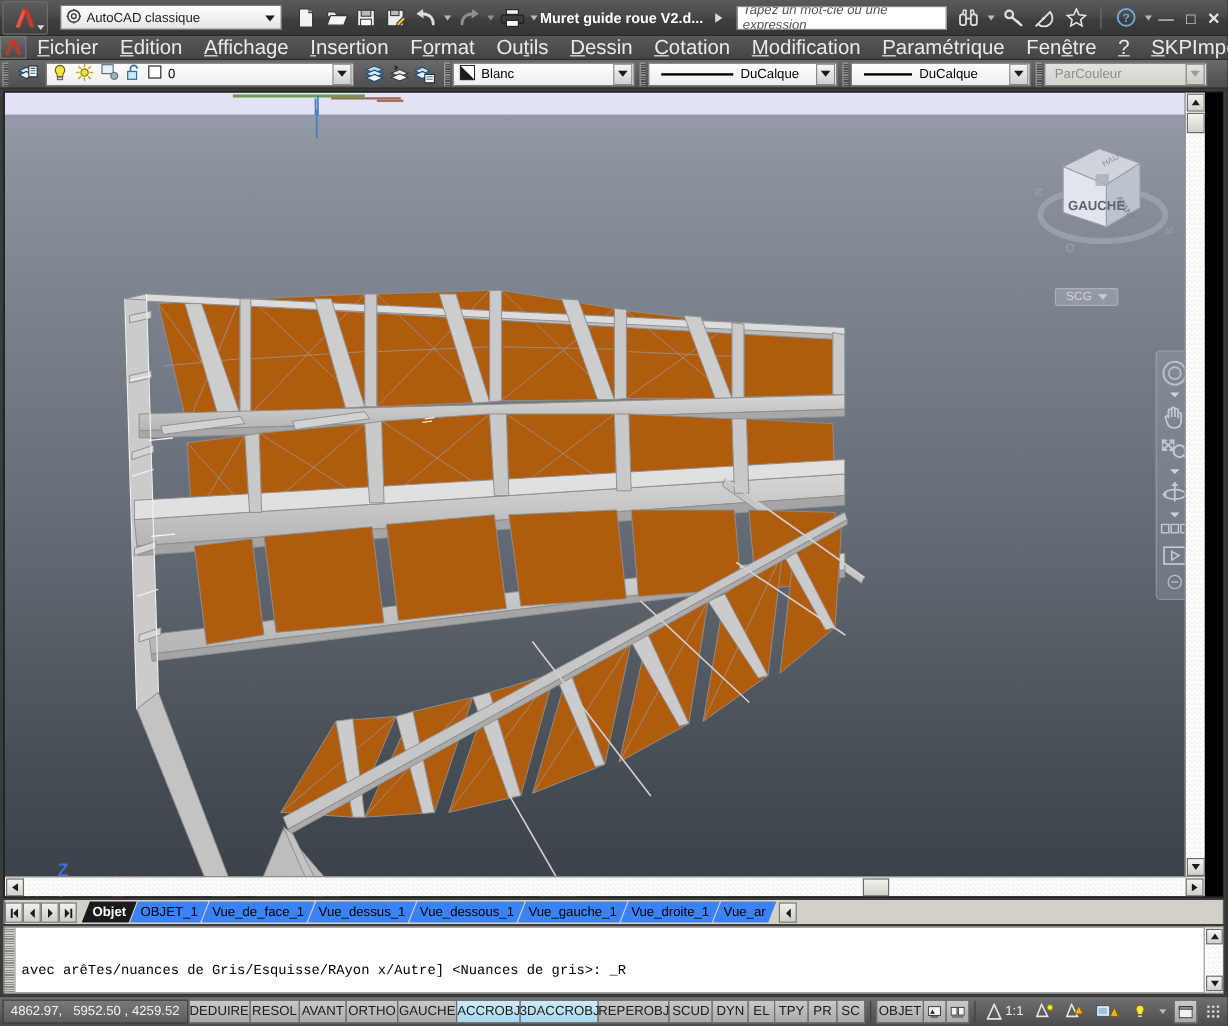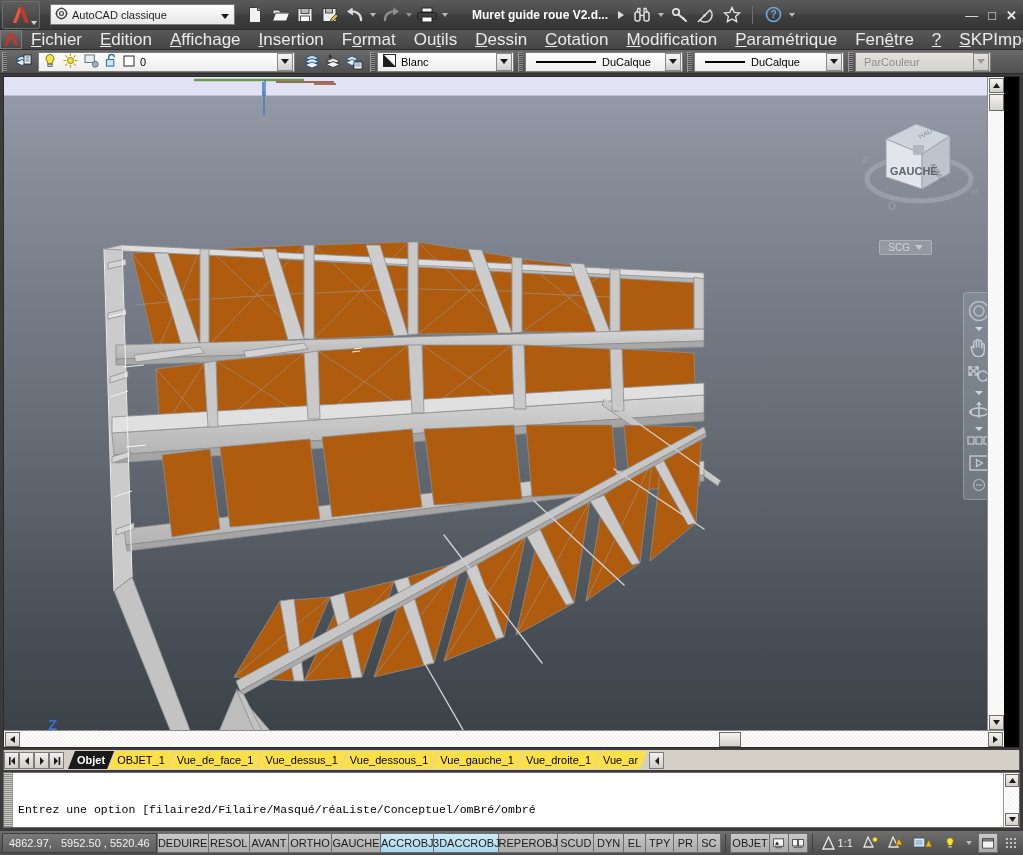--- a/index.html
+++ b/index.html
@@ -42,21 +42,21 @@
   .ws-combo .gear { margin: 0 4px 0 2px; }
   .ws-combo .lbl { flex: 1; }
   .ws-combo .arrow { width: 14px; text-align:center; }
   .tri-down { width:0;height:0;border-left:4px solid transparent;border-right:4px solid transparent;border-top:5px solid #1a1a1a;display:inline-block;}
 
   .qat { display: flex; align-items: center; margin-left: 8px; gap: 1px; }
   .qbtn { width: 24px; height: 24px; display:flex; align-items:center; justify-content:center; border-radius:2px;}
   .qsep { width:0;height:0;border-left:3.5px solid transparent;border-right:3.5px solid transparent;border-top:4px solid #b9b9b9;margin:0 2px;}
 
   .doctitle {
-    margin-left: 22px; color: #ffffff; font-weight: bold; font-size: 12px;
+    color: #ffffff; font-weight: bold; font-size: 12px;
     white-space: nowrap;
   }
   .doccaret { margin-left: 10px; width:0;height:0;border-top:4px solid transparent;border-bottom:4px solid transparent;border-left:6px solid #dcdcdc;}
 
   .searchbox {
     margin-left: 12px; width: 175px; height: 20px;
     background: #fff; border: 1px solid #8a8a8a;
     display:flex; align-items:center; padding-left:4px;
     font-style: italic; color: #555; font-size: 11px; overflow:hidden;
   }
@@ -162,21 +162,21 @@
     background:#d4d0c8; display:flex; align-items:center;
     border-left:1px solid #5c5c5c; border-right:1px solid #5c5c5c;
   }
   .tabnav {
     width:15px; height:17px; margin-top:1px;
     background:linear-gradient(to bottom,#f2f0ec,#cfcdc6);
     border:1px solid #7c7c7c; display:flex;align-items:center;justify-content:center;
   }
   .tab {
     height:18px; padding:0 9px; line-height:18px; font-size:11px; color:#000;
-    background:#fde047; position:relative; white-space:nowrap;
+    background:#3b82f6; position:relative; white-space:nowrap;
     clip-path: polygon(7px 0, 100% 0, calc(100% - 7px) 100%, 0 100%);
     margin-right:-6px;
   }
   .tab.active { background:#1a1a1a; color:#ffffff; font-weight:bold; }
 
   
   .cmdwrap {
     position:absolute; left:3px; top:772px; width:1017px; height:56px;
     background:#ffffff; border:1px solid #6b6b6b;
     display:flex;
@@ -292,20 +292,21 @@
           <path d="M2.5 6.5 h15 a2 2 0 0 1 2 2 v3 a2 2 0 0 1 -2 2 h-15 a2 2 0 0 1 -2 -2 v-3 a2 2 0 0 1 2 -2 z" fill="#3d3d3d" stroke="#1e1e1e"></path>
           <rect x="5" y="11" width="10" height="5" fill="#fbfbfb" stroke="#2b2b2b" stroke-width="1"></rect>
         </svg>
       </div>
       <span class="qsep"></span>
     </div>
 
     <div class="doctitle">Muret guide roue V2.d...</div>
     <span class="doccaret"></span>
 
+    <div class="searchbox">Tapez un mot-clé ou une expression</div>
 
     <div class="ricons">
       <div class="qbtn">
         <svg width="18" height="16" viewBox="0 0 18 16">
           <rect x="2" y="5" width="5" height="9" rx="2" fill="none" stroke="#e0e0e0" stroke-width="1.5"></rect>
           <rect x="11" y="5" width="5" height="9" rx="2" fill="none" stroke="#e0e0e0" stroke-width="1.5"></rect>
           <path d="M4 5 L5 1.5 h2 L7 5 M14 5 L13 1.5 h-2 L11 5" fill="none" stroke="#e0e0e0" stroke-width="1.3"></path>
           <line x1="7" y1="8.5" x2="11" y2="8.5" stroke="#e0e0e0" stroke-width="1.3"></line>
         </svg>
       </div>
@@ -449,21 +450,21 @@
         <rect x="10" y="9" width="8" height="7" fill="#fbfbfb" stroke="#2b2b2b" stroke-width="0.9"></rect>
         <g stroke="#2b6ca3" stroke-width="0.8">
             <line x1="11.3" y1="11" x2="16.7" y2="11"></line>
             <line x1="11.3" y1="13" x2="16.7" y2="13"></line>
           </g>
       </svg>
     </div>
 
     <span class="grip" style="margin-left:6px"></span>
 
-    <div class="layercombo" style="width:137px;">
+    <div class="layercombo" style="width:152px;">
       <span style="margin:0 5px 0 3px">
         <svg width="13" height="13" viewBox="0 0 13 13">
           <rect x="0.5" y="0.5" width="12" height="12" fill="#ffffff" stroke="#2b2b2b"></rect>
           <path d="M0.5 0.5 L12.5 12.5 L0.5 12.5 Z" fill="#1c1c1c"></path>
         </svg>
       </span>
       <span>Blanc</span>
       <span class="combo-arrow">
           <i class="tri-down"></i>
         </span>
@@ -818,40 +819,39 @@
     <div class="tabnav" style="margin-left:8px">
       <svg width="8" height="8" viewBox="0 0 8 8">
           <path d="M6 0 L2 4 L6 8 Z" fill="#1c1c1c"></path>
         </svg>
     </div>
   </div>
 
   <div class="cmdwrap">
     <div class="cmdgrip"></div>
     <div class="cmdtext">
-      <div>Entrez une option [filaire2d/Filaire/Masqué/réaListe/Conceptuel/omBré/ombré</div>
       <div>avec arêTes/nuances de Gris/Esquisse/RAyon x/Autre] &lt;Nuances de gris&gt;: _R</div>
       
     </div>
     <div class="cmd-vscroll">
       <div class="sbbtn" style="width:14px;height:13px;margin:1px;">
         <svg width="7" height="5" viewBox="0 0 7 5">
             <path d="M3.5 0 L7 5 L0 5 Z" fill="#1c1c1c"></path>
           </svg>
       </div>
       <div class="sbbtn" style="width:14px;height:13px;margin:1px;">
         <svg width="7" height="5" viewBox="0 0 7 5">
             <path d="M0 0 L7 0 L3.5 5 Z" fill="#1c1c1c"></path>
           </svg>
       </div>
     </div>
   </div>
 
   <div class="statusbar">
-    <div class="coords">4862.97,   5952.50 , 5520.46</div>
+    <div class="coords">4862.97,   5952.50 , 4259.52</div>
 
     <div class="sbtn" style="border-left:1px solid #6e6e6e">DEDUIRE</div>
     <div class="sbtn">RESOL</div>
     <div class="sbtn">AVANT</div>
     <div class="sbtn">ORTHO</div>
     <div class="sbtn">GAUCHE</div>
     <div class="sbtn on">ACCROBJ</div>
     <div class="sbtn on">3DACCROBJ</div>
     <div class="sbtn">REPEROBJ</div>
     <div class="sbtn">SCUD</div>

